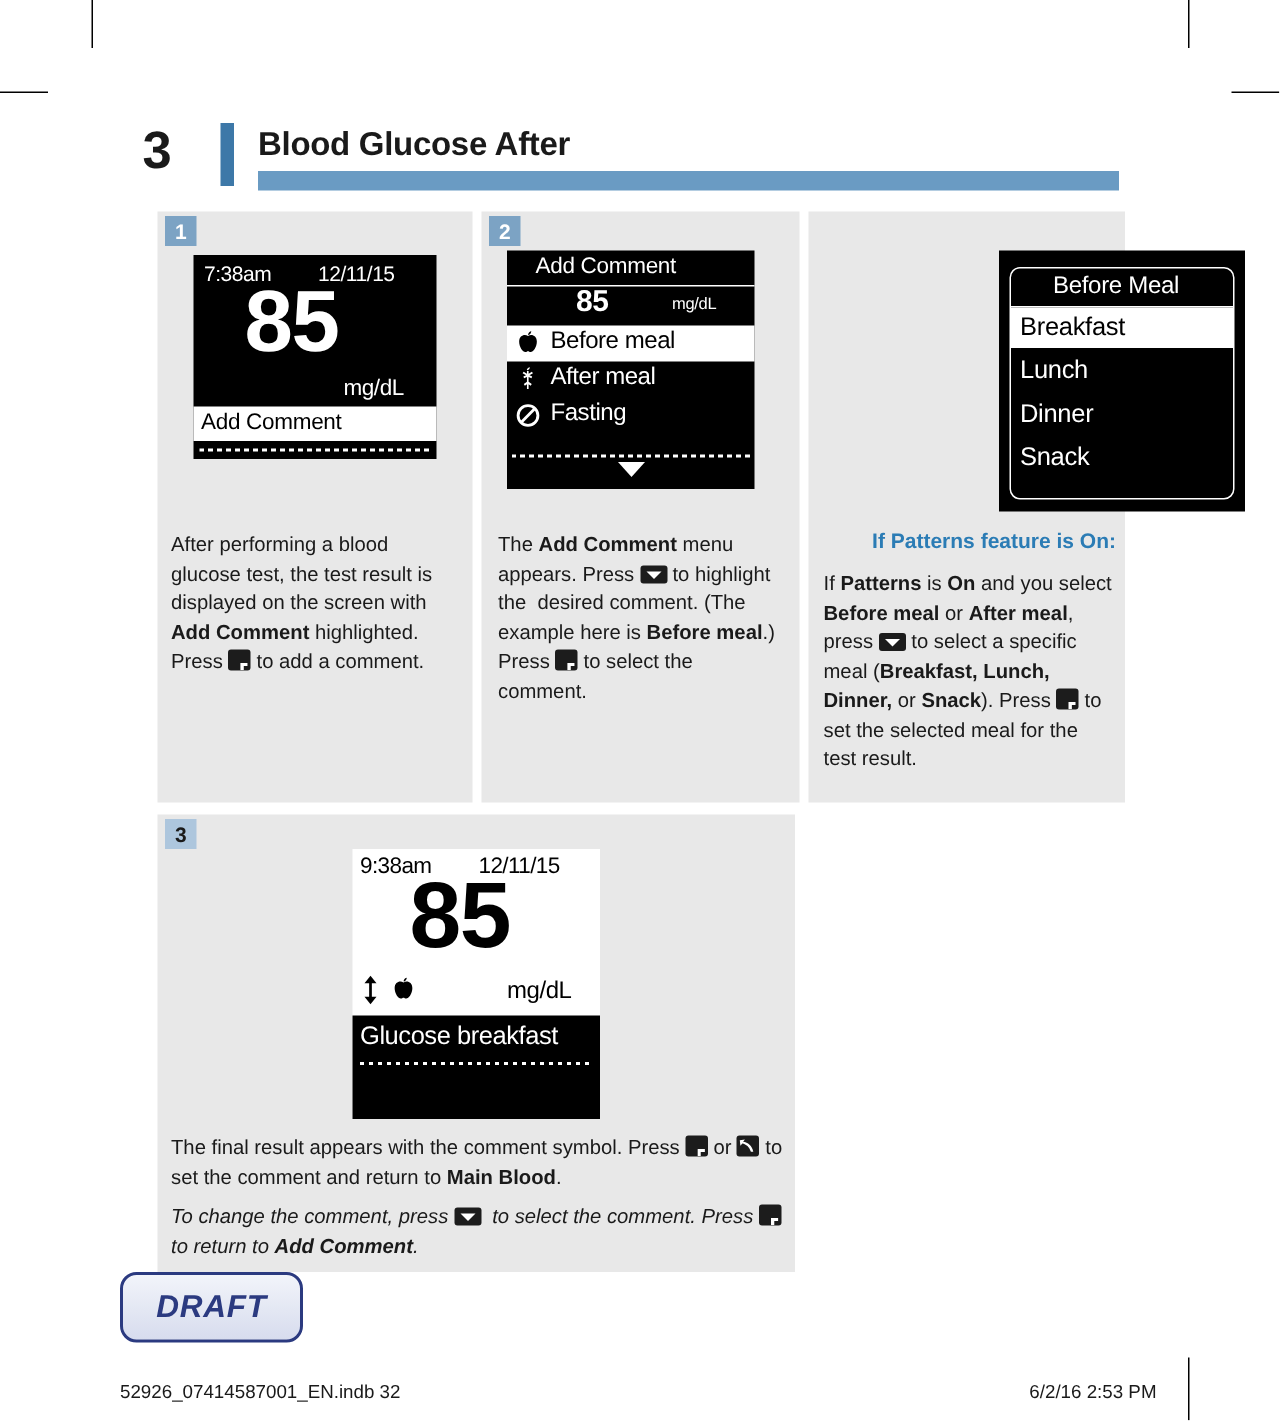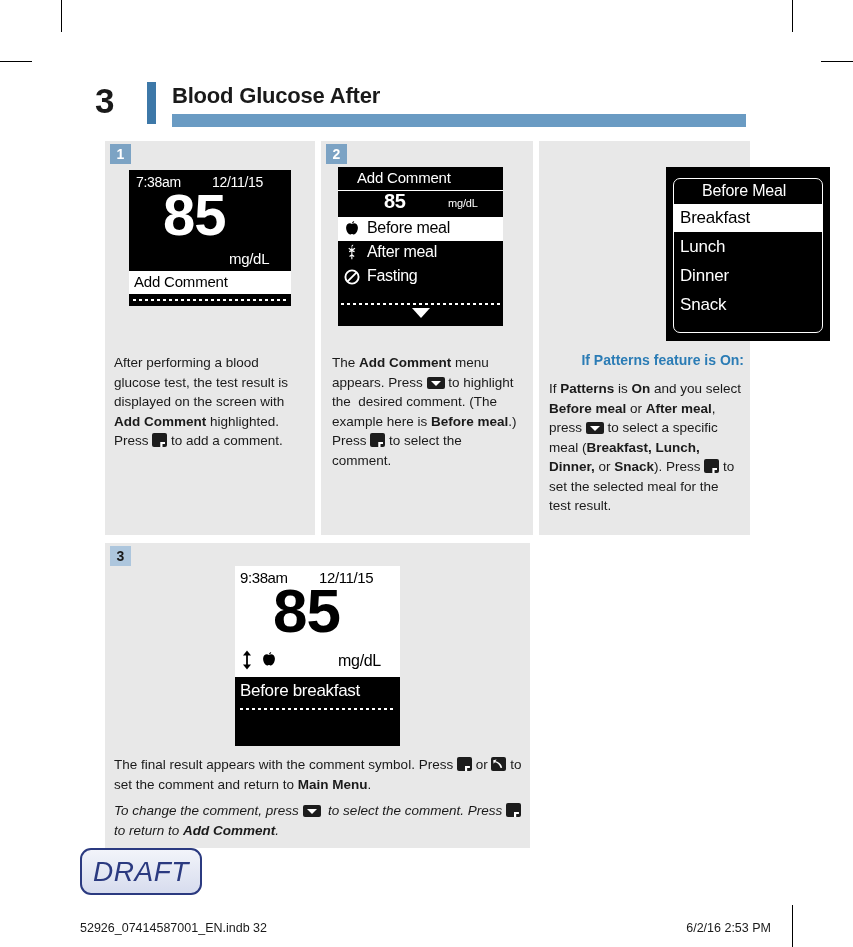--- a/index.html
+++ b/index.html
@@ -286,22 +286,22 @@
     border: 2px solid #2b3a80;
     border-radius: 11px;
     background: linear-gradient(to bottom, #f2f4fa 0%, #e3e7f3 55%, #d7dcee 100%);
   }
   #draft-text {
     position: absolute;
     left: 0; top: 0;
     width: 100%; height: 100%;
     line-height: 43px;
     text-align: center;
-    font-size: 28px;
-    font-weight: normal;
+    font-size: 21px;
+    font-weight: bold;
     font-style: italic;
     color: #2b3a80;
     letter-spacing: 0.5px;
   }
   #ghost-page-no {
     position: absolute;
     left: 95px; top: 850px;
     font-size: 19px;
     color: #c9ccd8;
     font-weight: bold;
@@ -459,28 +459,28 @@
         </svg>
       </span>
       <span id="s4-apple">
         <svg width="18" height="18" viewBox="0 0 18 18">
           <path d="M9 3.2 C9.3 1.8 10.2 1 11.2 0.9 C11 2 10.5 2.9 9.6 3.3 Z" fill="#000"></path>
           <path d="M9 4 C6.8 2.4 3.2 3.6 3.1 7.6 C3.05 11.4 5.6 14.6 7.2 14.6 C8 14.6 8.4 14.1 9 14.1 C9.6 14.1 10 14.6 10.8 14.6 C12.4 14.6 14.95 11.4 14.9 7.6 C14.8 3.6 11.2 2.4 9 4 Z" fill="#000"></path>
         </svg>
       </span>
 
       <div id="s4-band">
-        <div class="scr-text" id="s4-comment">Before breakfast</div>
+        <div class="scr-text" id="s4-comment">Glucose breakfast</div>
         <div id="s4-dots"></div>
       </div>
     </div>
 
     <div class="body-copy" id="b-copy-1">The final result appears with the comment symbol. Press <span class="key key-ok"></span> or <span class="key key-back"><svg width="15" height="14" viewBox="0 0 15 14">
             <path d="M11.2 10.8 C10.4 6.8 7.6 4.6 4.4 4.2 L5.6 2.6 L2.2 3.2 L2.6 6.8 L3.9 5.3 C6.4 5.8 8.6 7.6 9.6 10.9 Z" fill="#fff"></path>
-          </svg></span> to set the comment and return to <b>Main Menu</b>.</div>
+          </svg></span> to set the comment and return to <b>Main Blood</b>.</div>
     <div class="body-copy" id="b-copy-2">To change the comment, press <span class="key key-down"></span>&nbsp; to select the comment. Press <span class="key key-ok"></span> to return to <b>Add Comment</b>.</div>
   </div>
 
   <div id="ghost-page-no">32</div>
   <div id="draft-stamp">
     <div id="draft-text">DRAFT</div>
   </div>
 
   <div id="footer-left">52926_07414587001_EN.indb   32</div>
   <div id="footer-right">6/2/16   2:53 PM</div>

